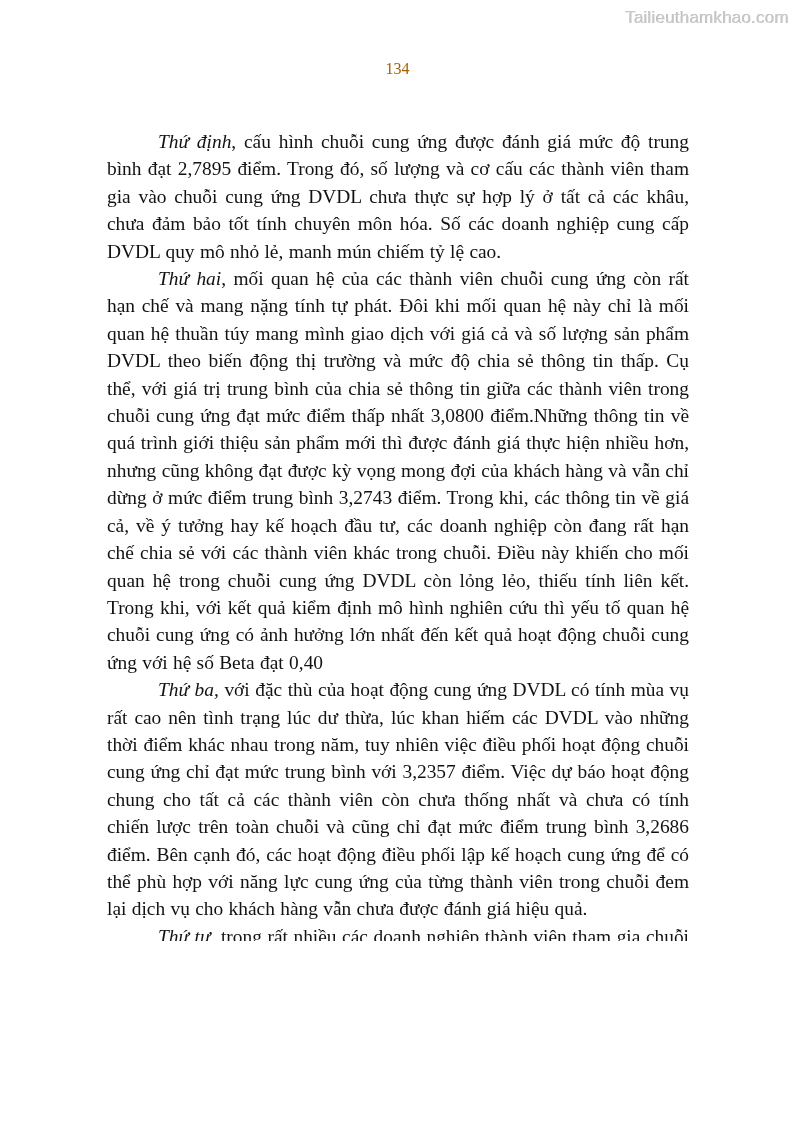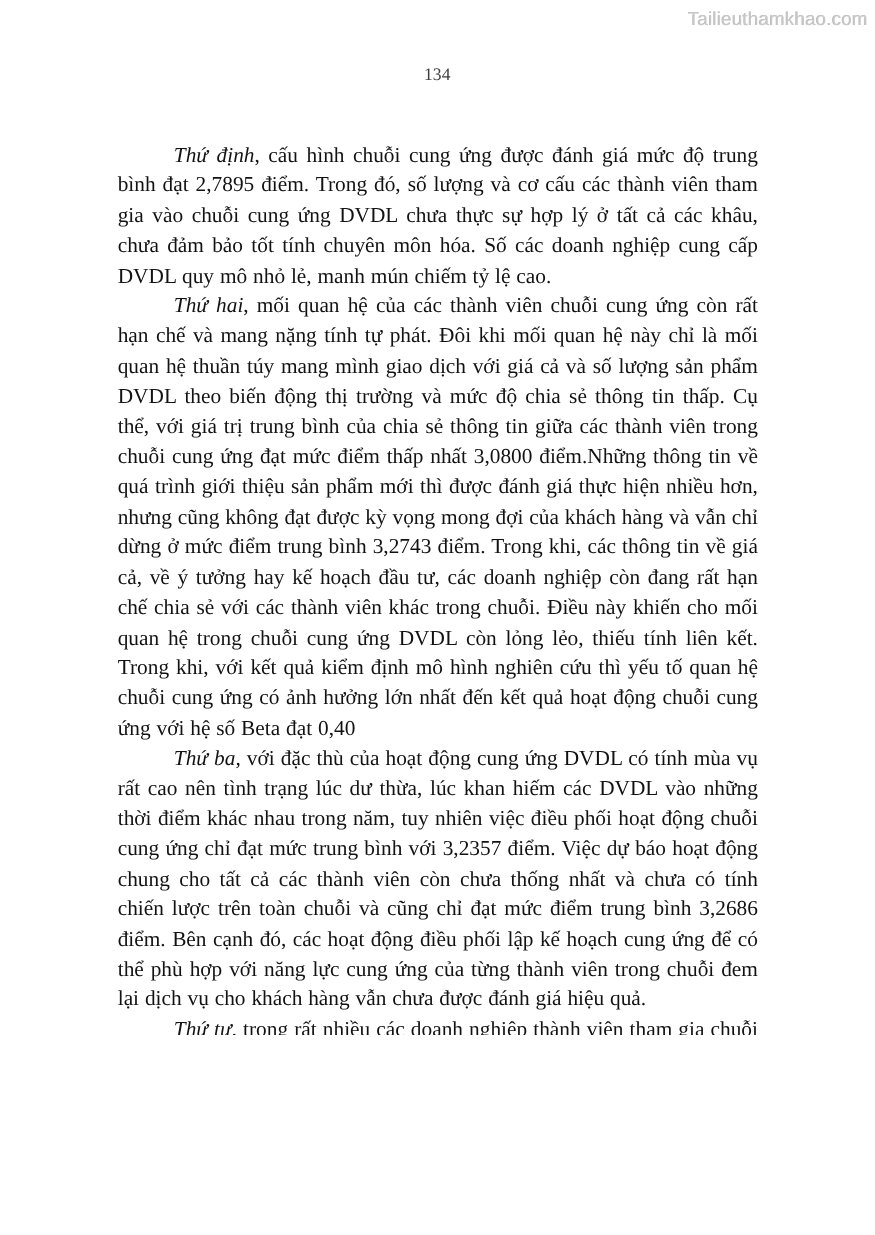--- a/index.html
+++ b/index.html
@@ -27,21 +27,21 @@
     letter-spacing: 0.2px;
     user-select: none;
   }
   .page-number {
     position: absolute;
     top: 60px;
     left: 0;
     width: 100%;
     text-align: center;
     font-size: 16px;
-    color: #404040;
+    color: #a16207;
   }
   .body-text {
     position: absolute;
     left: 107px;
     top: 128px;
     width: 582px;
   }
   .para {
     margin: 0;
     padding: 0;

